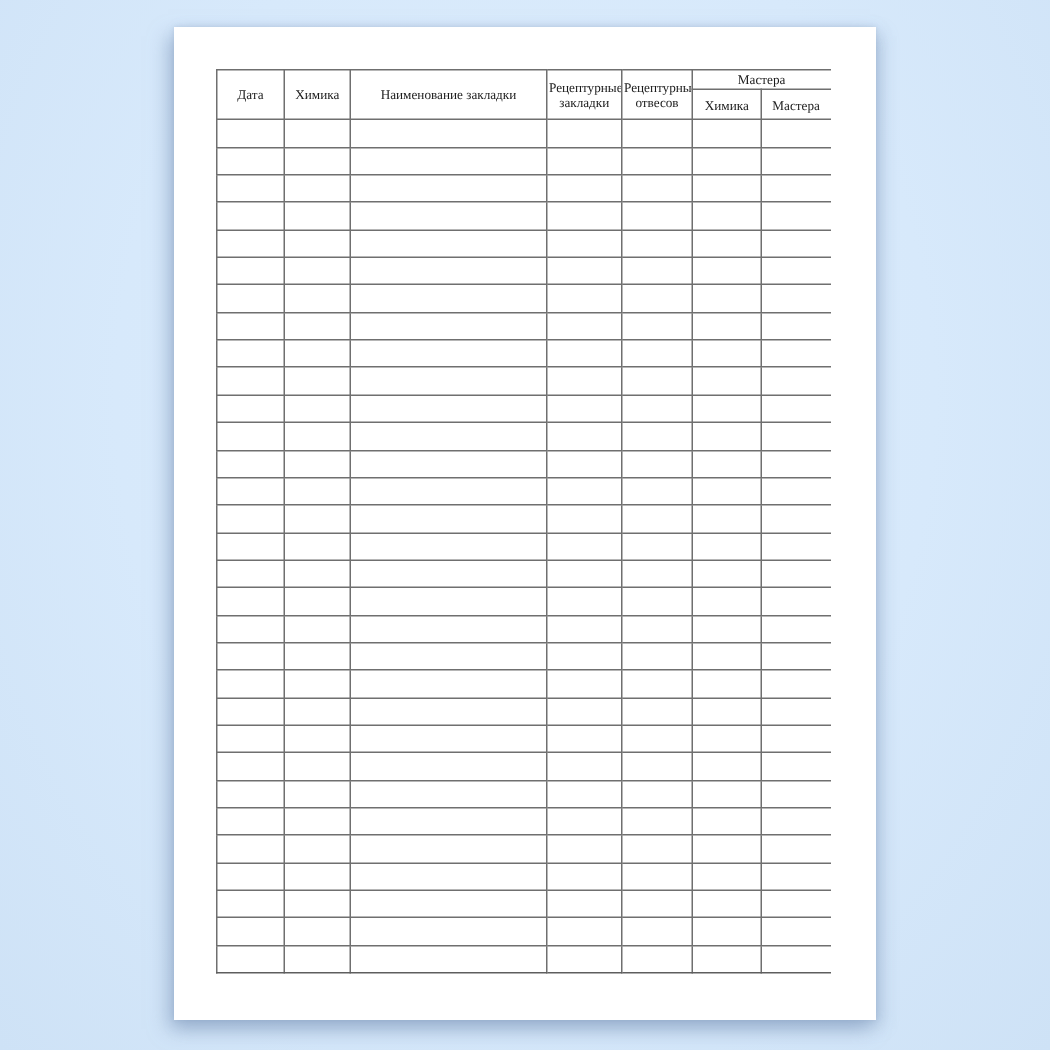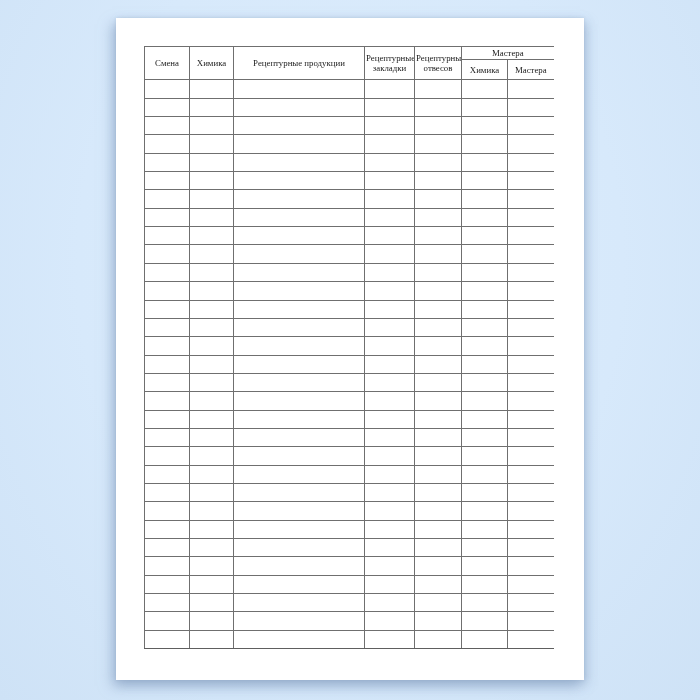--- a/index.html
+++ b/index.html
@@ -80,23 +80,23 @@
         <col class="c-date">
         <col class="c-shift">
         <col class="c-product">
         <col class="c-recipe">
         <col class="c-weigh">
         <col class="c-master">
         <col class="c-chemist">
       </colgroup>
       <thead>
         <tr class="hdr-top">
-          <th rowspan="2">Смена</th>
+          <th rowspan="2">Дата</th>
           <th rowspan="2">Химика</th>
-          <th rowspan="2">Рецептурные продукции</th>
+          <th rowspan="2">Наименование закладки</th>
           <th rowspan="2">Рецептурные закладки</th>
           <th rowspan="2">Рецептурные отвесов</th>
           <th colspan="2" class="last-col">Мастера</th>
         </tr>
         <tr class="hdr-bottom">
           <th>Химика</th>
           <th class="last-col">Мастера</th>
         </tr>
       </thead>
       <tbody>

